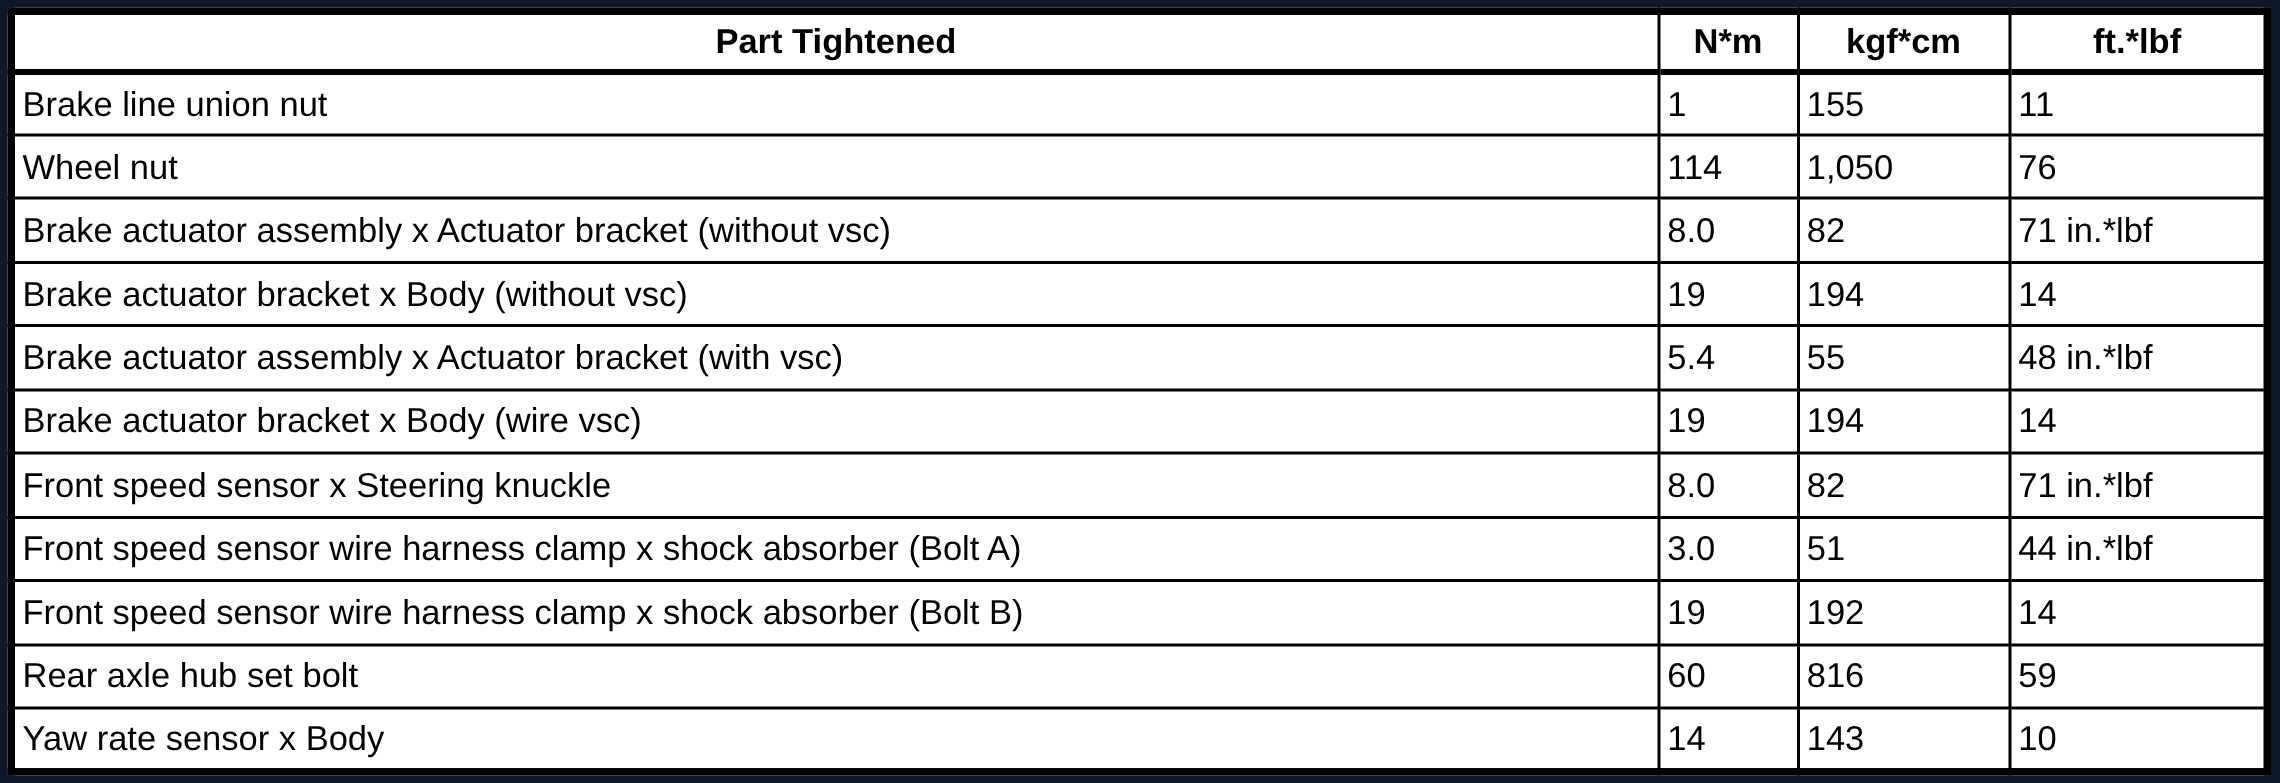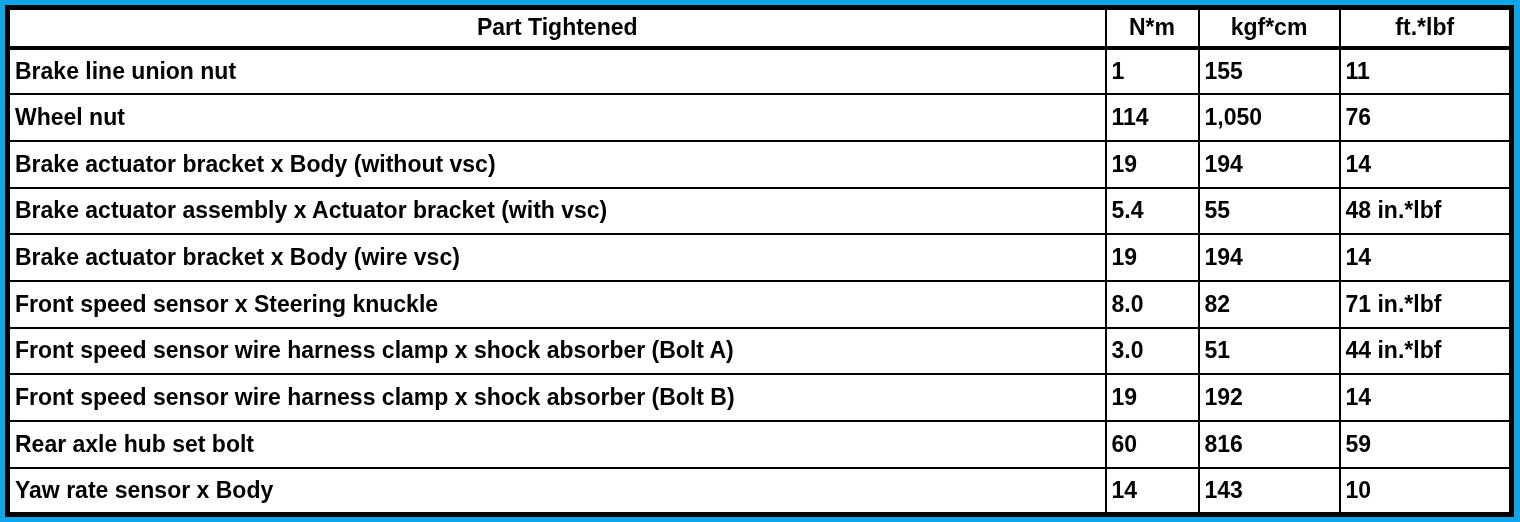--- a/index.html
+++ b/index.html
@@ -4,21 +4,21 @@
 <style>
   * { box-sizing: border-box; margin: 0; padding: 0; }
   html, body {
     background: #ffffff;
     font-family: "Liberation Sans", "DejaVu Sans", sans-serif;
     color: #000000;
   }
   .page {
     width: 1520px;
     height: 522px;
-    background: #0ea5e9;
+    background: #0f172a;
     padding: 5px 10px 5px 5px;
   }
   table.torque-table {
     width: 100%;
     height: 100%;
     border-collapse: collapse;
     table-layout: fixed;
     background: #ffffff;
   }
   table.torque-table th,
@@ -31,21 +31,21 @@
   }
   table.torque-table th {
     font-weight: bold;
     text-align: center;
     border-bottom: 4px solid #000000;
     height: 40px;
     padding: 2px 4px;
   }
   table.torque-table td {
     text-align: left;
-    font-weight: bold;
+    font-weight: normal;
     height: 40px;
     padding: 2px 2px 2px 5px;
   }
   
   table.torque-table { border: 5px solid #000000; }
   col.col-part  { width: 1098px; }
   col.col-nm    { width: 93px;  }
   col.col-kgfcm { width: 141px; }
   col.col-ftlbf { width: 172px; }
 </style>
@@ -73,20 +73,26 @@
         <td>Brake line union nut</td>
         <td>1</td>
         <td>155</td>
         <td>11</td>
       </tr>
       <tr>
         <td>Wheel nut</td>
         <td>114</td>
         <td>1,050</td>
         <td>76</td>
+      </tr>
+      <tr>
+        <td>Brake actuator assembly x Actuator bracket (without vsc)</td>
+        <td>8.0</td>
+        <td>82</td>
+        <td>71 in.*lbf</td>
       </tr>
       <tr>
         <td>Brake actuator bracket x Body (without vsc)</td>
         <td>19</td>
         <td>194</td>
         <td>14</td>
       </tr>
       <tr>
         <td>Brake actuator assembly x Actuator bracket (with vsc)</td>
         <td>5.4</td>

